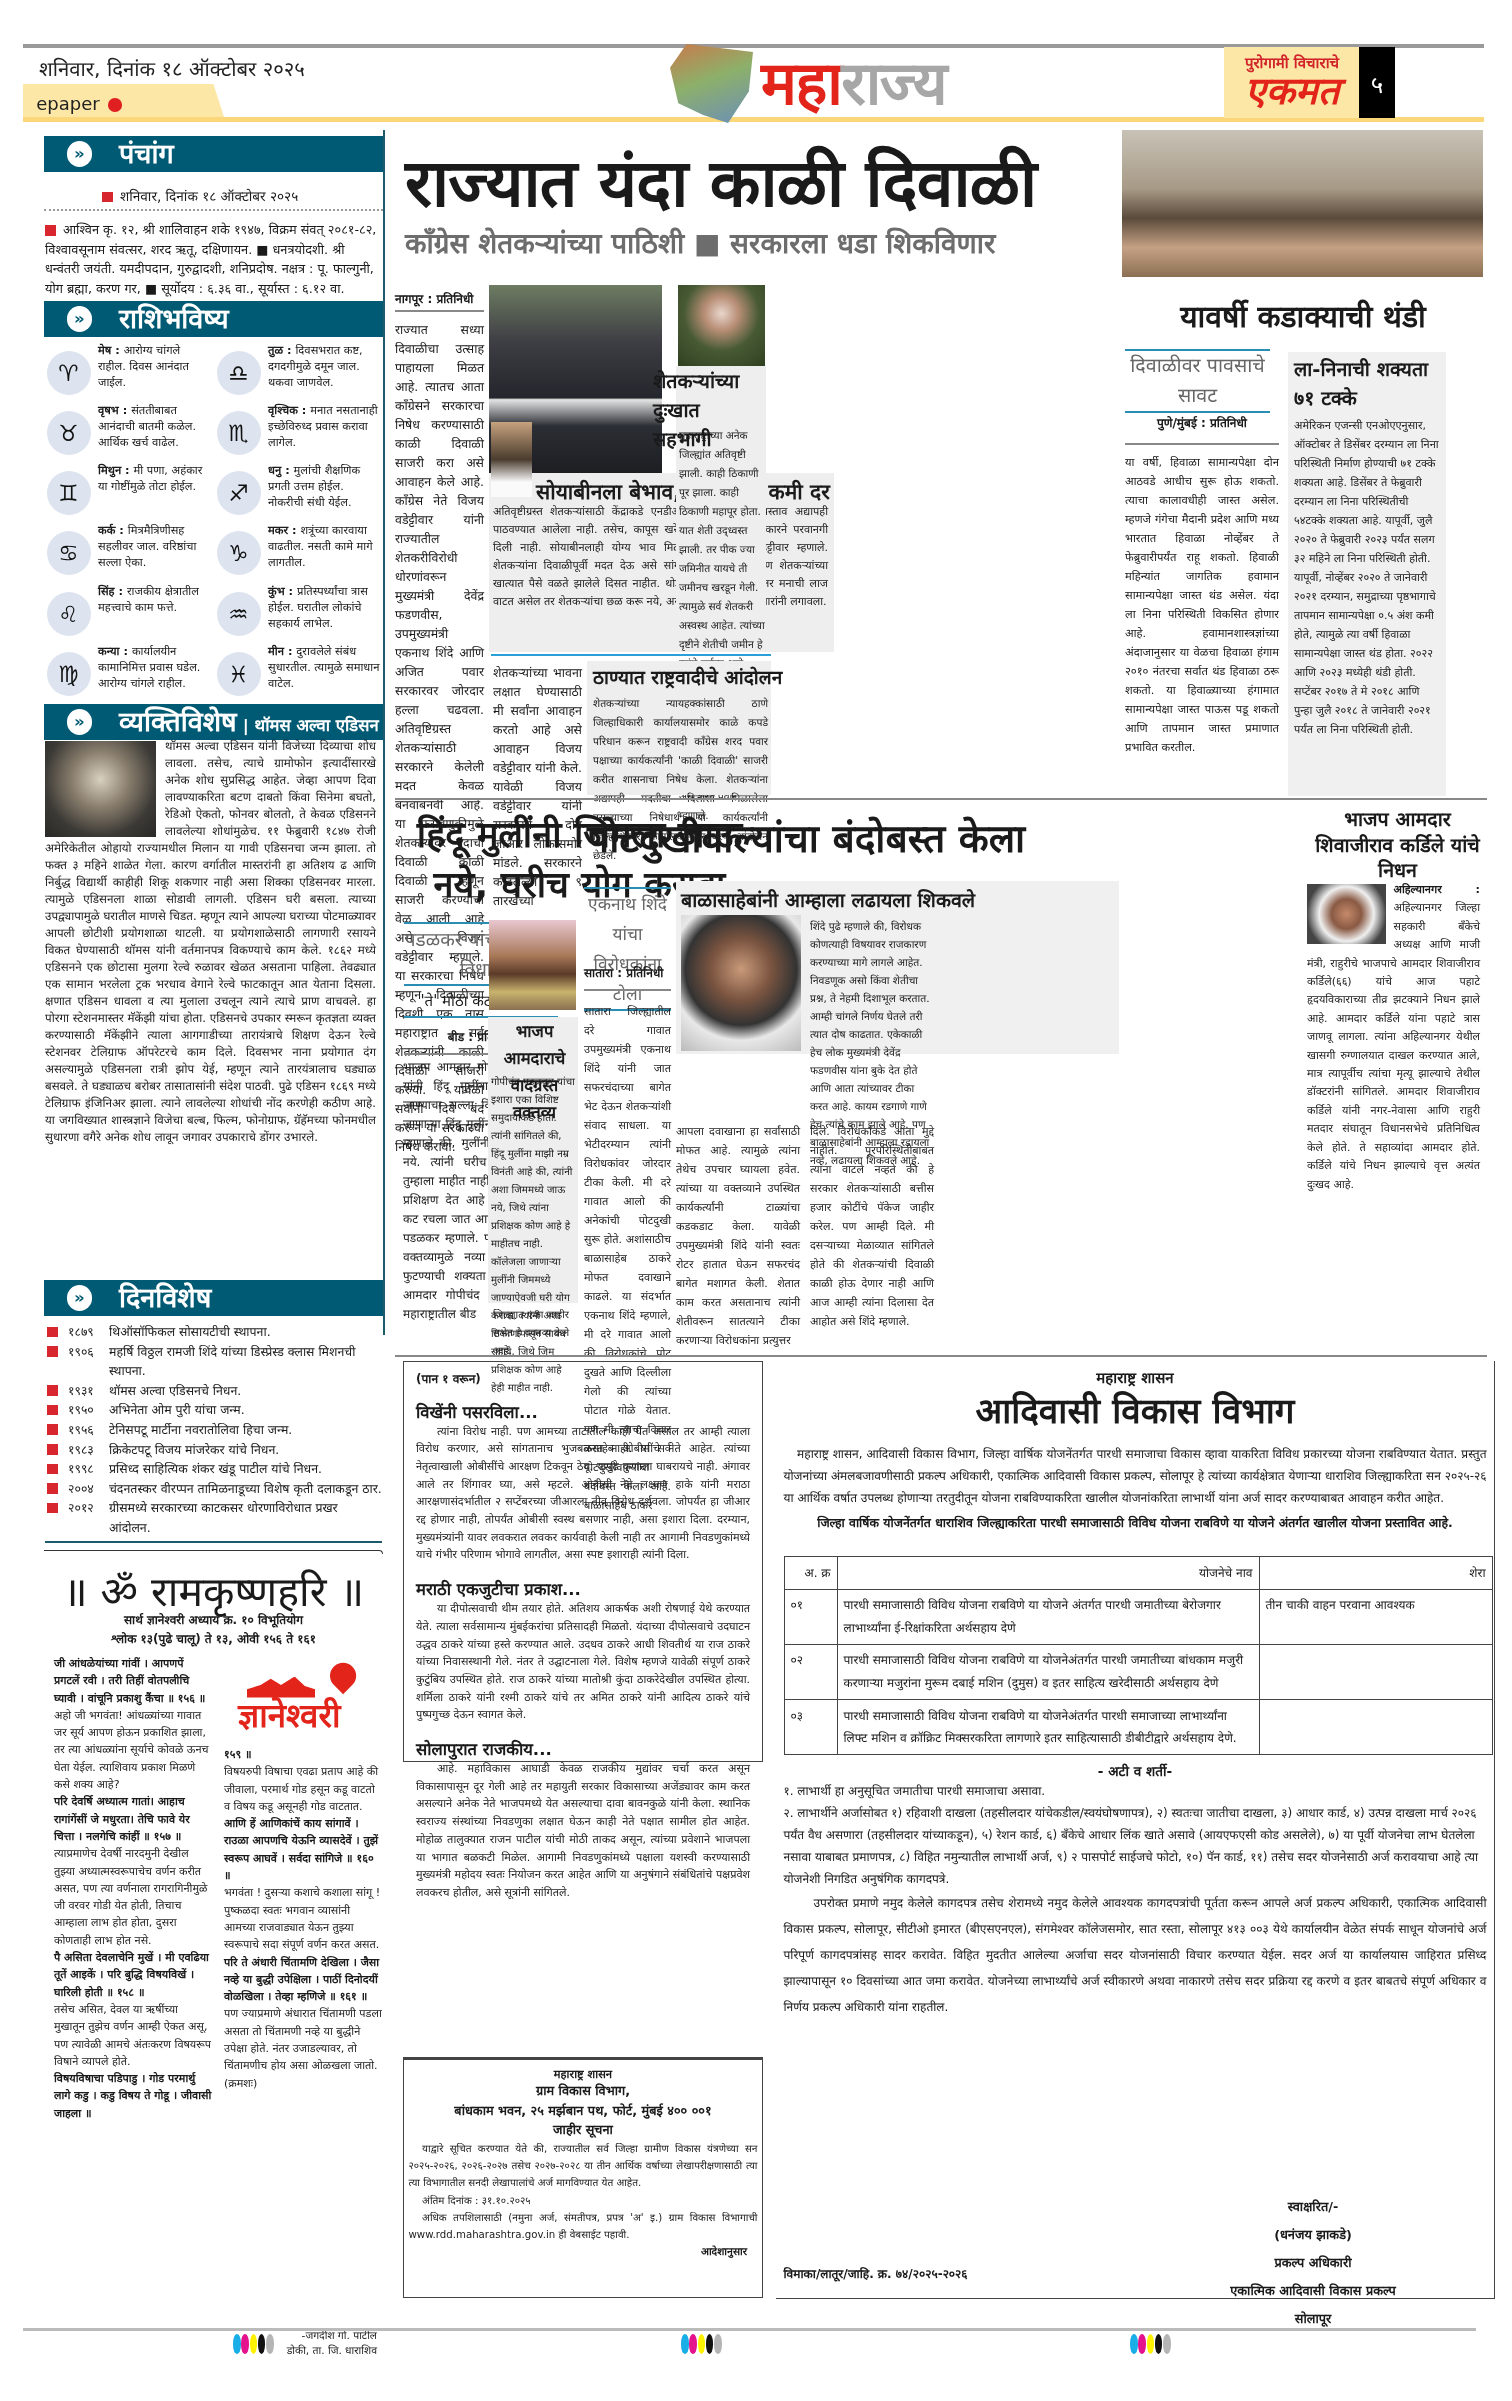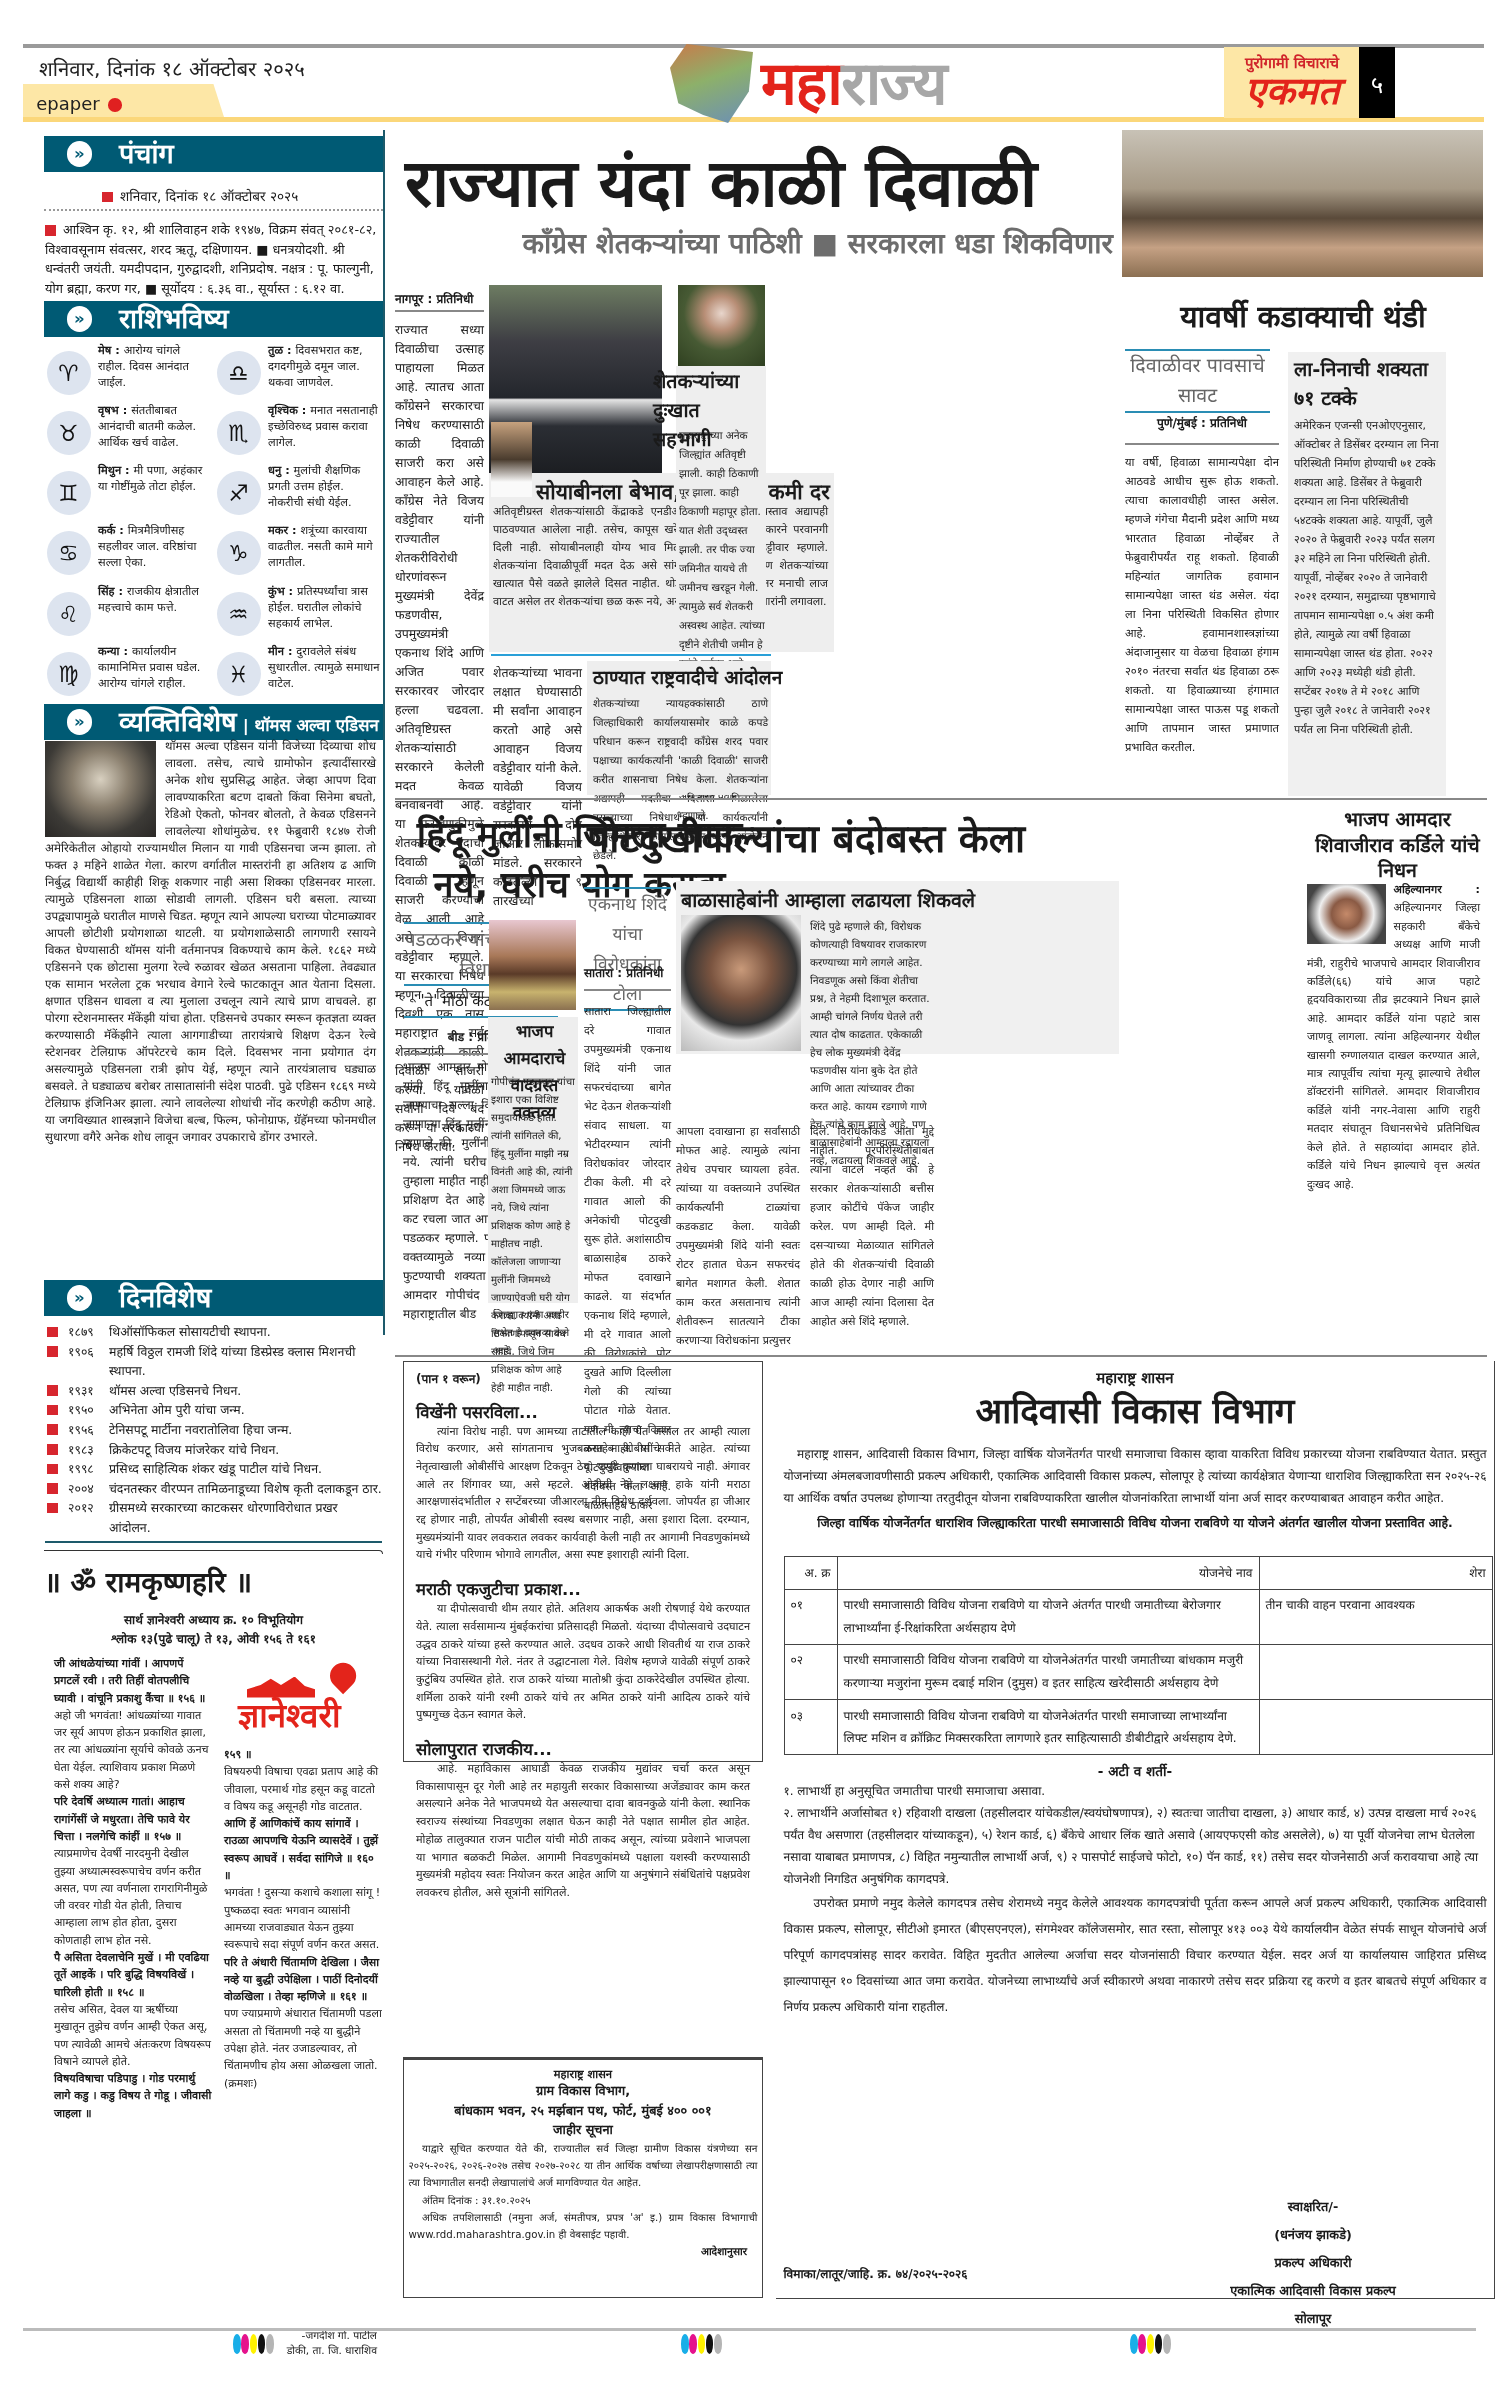--- a/index.html
+++ b/index.html
@@ -32,34 +32,34 @@
 .rashi .tx{position:absolute;left:53px;top:0;width:113px;font-size:11.3px;line-height:16px}
 .rashi b{font-weight:bold}
 #edison-body{left:45px;top:738px;width:331px;font-size:11.7px;line-height:17px;text-align:justify}
 #edison-photo{float:left;width:111px;height:96px;margin:3px 9px 3px 0;background:radial-gradient(circle at 50% 40%,#d8d0c0 0,#8a7f6e 35%,#3c3a36 70%,#2a2826)}
 #dinvishesh-list{left:47px;top:1322px;width:336px;font-size:12.4px;line-height:19.6px}
 #dinvishesh-list .row{position:relative;padding-left:62px}
 #dinvishesh-list .row .yr{position:absolute;left:21px;top:0}
 #dinvishesh-list .row .sq{position:absolute;left:0;top:4.5px}
 #dv-rule{left:45px;top:1541px;width:337px;height:2.3px;background:#1d5a6b}
 #rk-frame{left:44px;top:1550px;width:339px;height:3.8px;border-top:1.5px solid #333;border-right:1.5px solid #333;border-top-right-radius:10.5px}
-#rk-title{left:44px;top:1562px;width:339px;text-align:left;font-size:28px;font-weight:bold}
+#rk-title{left:44px;top:1562px;width:339px;text-align:center;font-size:41px;font-weight:normal}
 #rk-sub1{left:44px;top:1611px;width:339px;text-align:center;font-size:12px;font-weight:bold}
 #rk-sub2{left:44px;top:1630px;width:339px;text-align:center;font-size:12px;font-weight:bold}
 #rk-left{left:54px;top:1655px;width:158px;font-size:11px;line-height:17.3px}
 #rk-right{left:224px;top:1746px;width:158px;font-size:11px;line-height:17.3px}
 .verse{font-weight:bold;display:block}
 #dnyan-logo{left:217px;top:1660px;width:155px;height:81px}
 #dnyan-logo .txt{position:absolute;left:21px;top:32px;font-size:33px;color:#e3241b;font-weight:bold}
 #dnyan-logo .pin{position:absolute;left:113px;top:3px;width:25.6px;height:25.6px;border-radius:50% 50% 50% 0;transform:rotate(-45deg);background:#e3241b}
 #dnyan-logo .temple{position:absolute;left:30px;top:16.6px;width:68px;height:21px;background:#e3241b;clip-path:polygon(0 100%,0 60%,20% 40%,35% 10%,50% 40%,70% 0,85% 45%,100% 60%,100% 100%)}
 #rk-sign{left:226px;top:2328px;width:151px;font-size:10.5px;line-height:15px}
 
 #hl-main{left:405px;top:151px;width:708px;font-size:66px;font-weight:bold;letter-spacing:-0.8px;line-height:1}
-#hl-sub{left:405px;top:223px;width:708px;font-size:28px;font-weight:bold;color:#6d6d6d;text-align:right}
+#hl-sub{left:405px;top:223px;width:708px;font-size:28px;font-weight:bold;color:#6d6d6d;text-align:left}
 #dateline-nag{left:395px;top:290px;width:98px;font-size:12px;font-weight:bold}
 .rule-g{height:1.5px;background:#888}
 .col{font-size:12.4px;line-height:19px;text-align:justify}
 #main-col1{left:395px;top:320px;width:89px}
 #main-col2{left:493px;top:663px;width:89px}
 #main-photo{left:489px;top:285px;width:173px;height:188px;background:linear-gradient(180deg,#6d7c62 0,#3e3e44 30%,#23262c 60%,#e4e4e4 61%,#2b2e34 75%,#1c1e22 100%)}
 #main-inset{left:491px;top:422px;width:41px;height:75px;background:linear-gradient(180deg,#c7a27e,#4a3c2e 50%,#fafafa 80%)}
 #soy-box{left:489px;top:473px;width:345px;height:179px;background:#eeeeee}
 #soy-title{left:536px;top:477px;font-size:21px;font-weight:bold}
 #soy-body{left:493px;top:503px;width:335px;font-size:11px;line-height:18px;text-align:justify}

